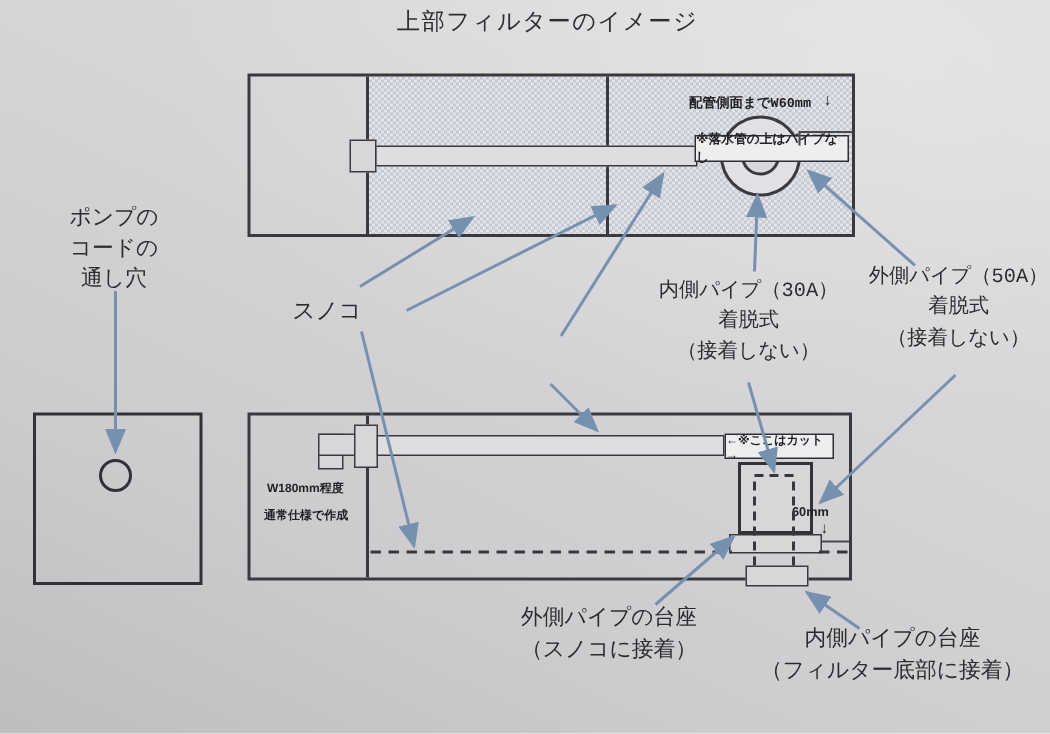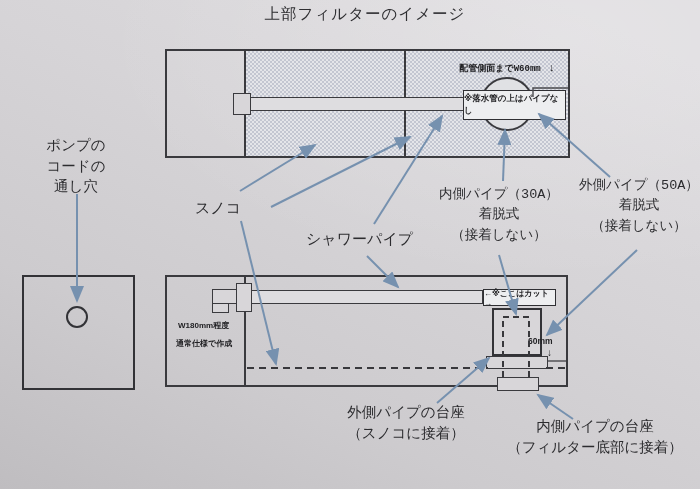--- a/index.html
+++ b/index.html
@@ -44,32 +44,31 @@
   <div class="abs vline" style="left:404px;top:51px;height:105px;"></div>
 
   <div class="abs part" style="left:250px;top:97px;width:215px;height:14px;background:#dedde0;"></div>
   <div class="abs part" style="left:233px;top:93px;width:18px;height:22px;"></div>
 
   <div class="abs circle" style="left:480px;top:77px;width:54px;height:54px;background:#e0e1e4;"></div>
   <div class="abs circle" style="left:494px;top:91px;width:26px;height:26px;background:#d8d9dc;"></div>
 
   <div class="abs ann ctr" style="left:450px;top:62px;width:100px;font-size:9px;">配管側面までW60mm</div>
   <div class="abs ann" style="left:549px;top:61px;font-size:11px;">↓</div>
-  <div class="abs box" style="left:463px;top:90px;width:103px;height:30px;">
+  <div class="abs box" style="left:463px;top:90px;width:103px;height:18px;">
     <span class="ann" style="font-size:8.5px;">※落水管の上はパイプなし</span>
   </div>
 
   <div class="abs ml ctr lbl" style="left:20px;top:136px;width:112px;">ポンプの
 コードの
 通し穴</div>
   <div class="abs" style="left:22px;top:275px;width:113px;height:115px;border:2.2px solid #323236;"></div>
   <div class="abs" style="left:66px;top:306px;width:22px;height:22px;border:2.2px solid #323236;border-radius:50%;"></div>
 
   <div class="abs lbl" style="left:195px;top:197px;font-size:15px;">スノコ</div>
-  <div class="abs lbl" style="left:306px;top:228px;font-size:15px;">シャワーパイプ</div>
   <div class="abs ml ctr lbl-sm" style="left:432px;top:185px;width:134px;">内側パイプ（30A）
 着脱式
 （接着しない）</div>
   <div class="abs ml ctr lbl-sm" style="left:572px;top:176px;width:134px;">外側パイプ（50A）
 着脱式
 （接着しない）</div>
 
   <div class="abs outline" style="left:165px;top:275px;width:403px;height:112px;"></div>
   <div class="abs vline" style="left:244px;top:277px;height:108px;"></div>
 

